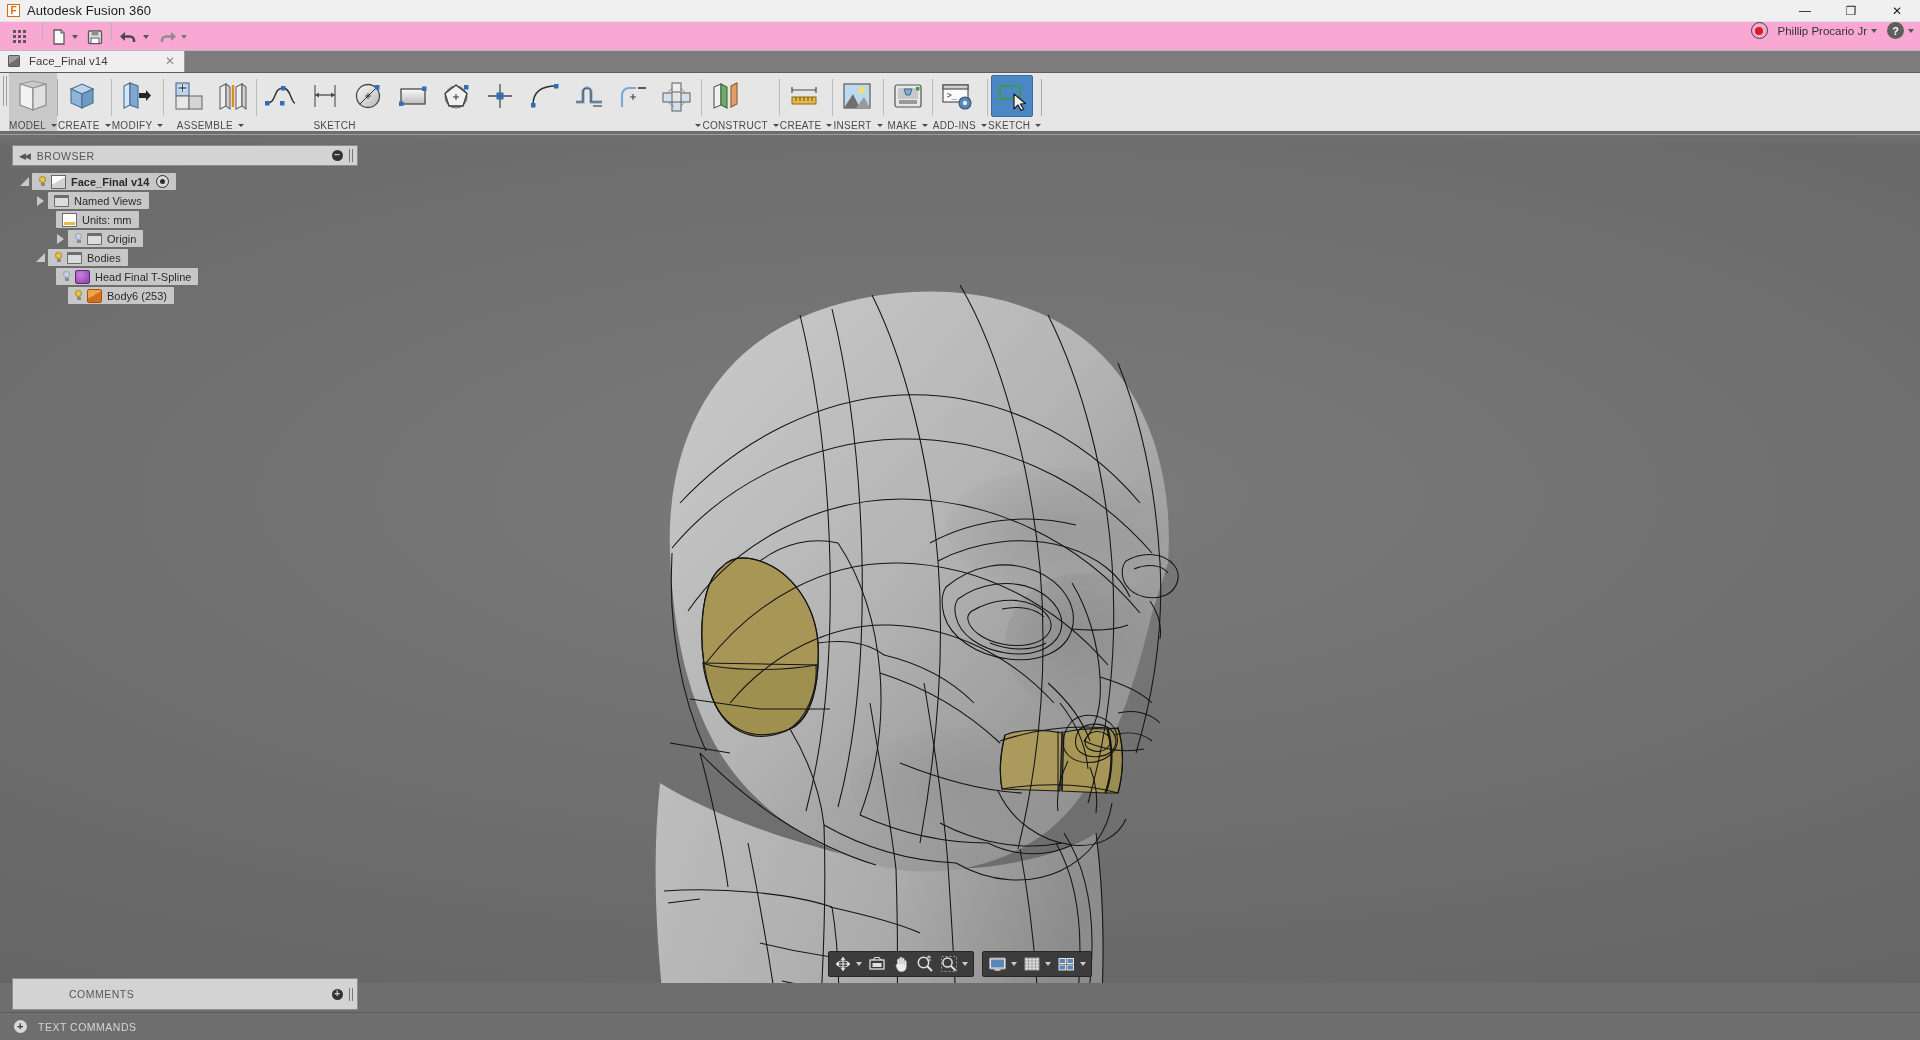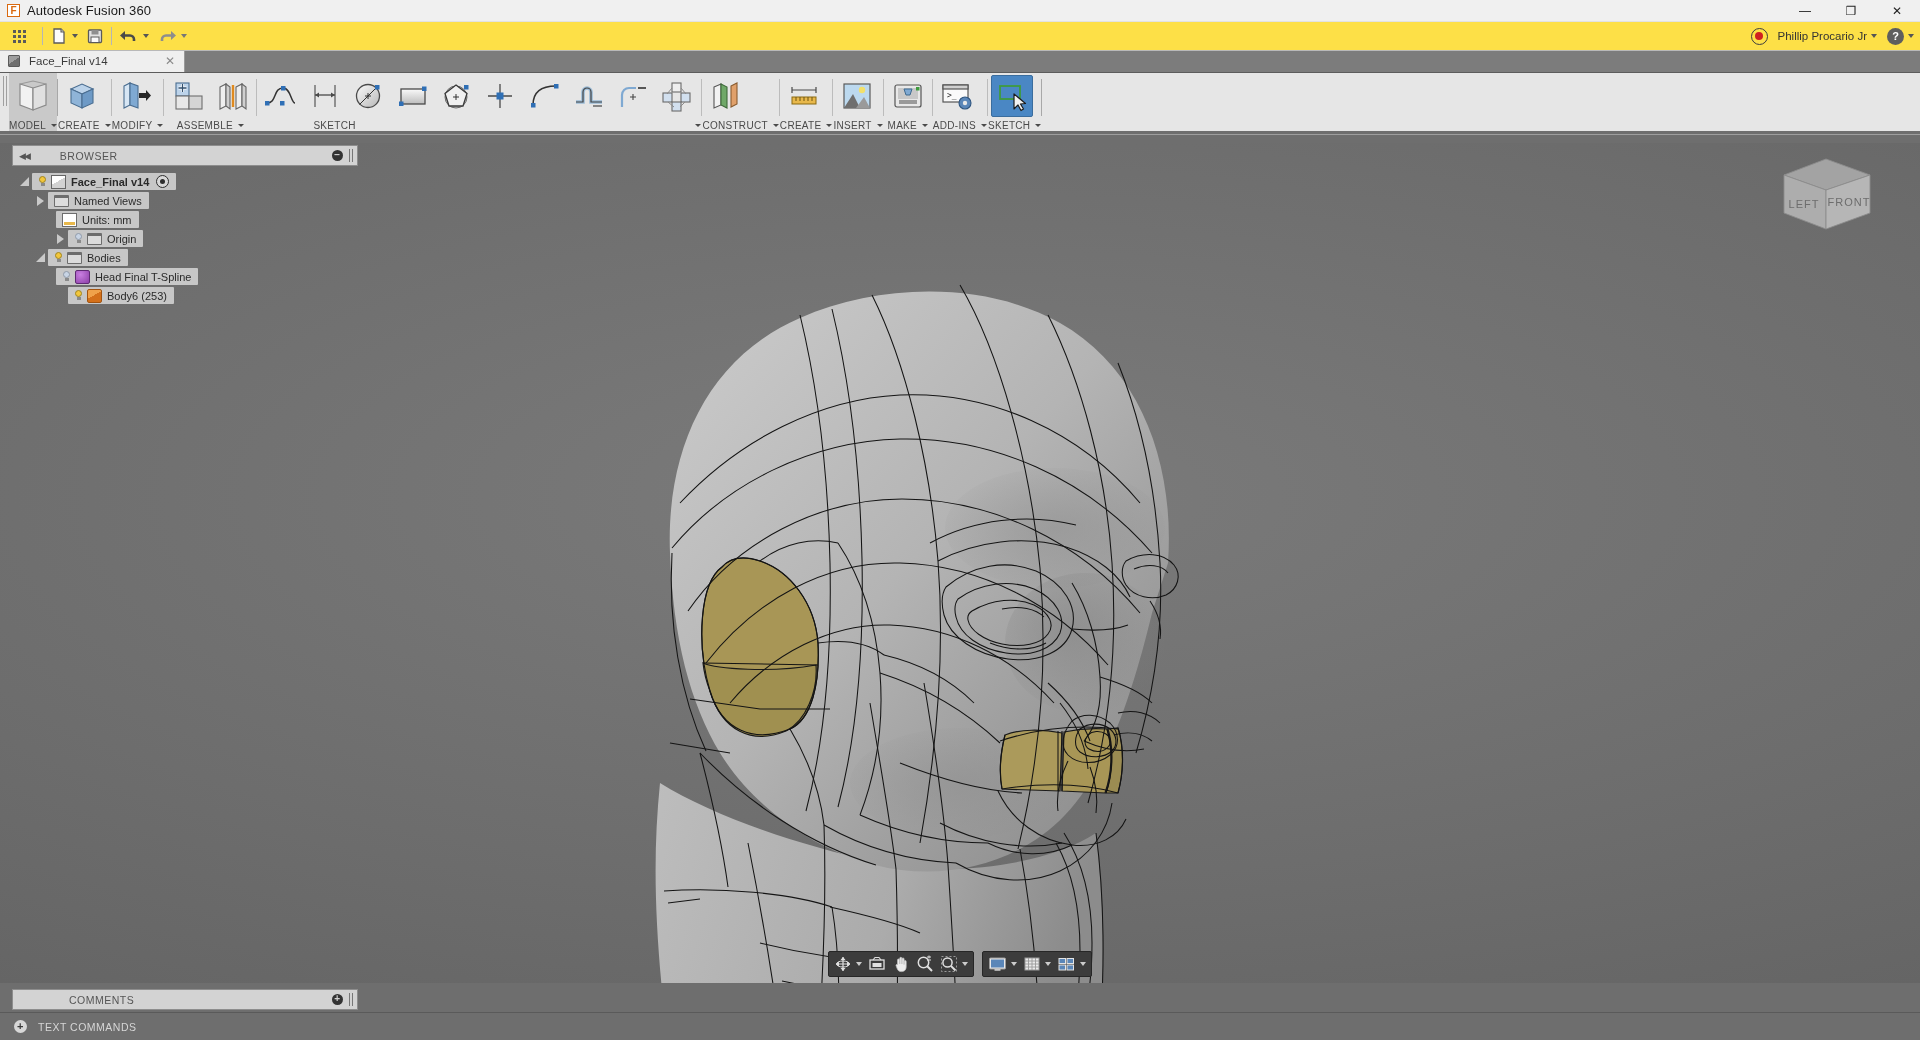--- a/index.html
+++ b/index.html
@@ -27,22 +27,22 @@
   }
   #app-title { font-size: 13px; color: #1a1a1a; letter-spacing: .1px; }
   #winbtns { position: absolute; right: 0; top: 0; display: flex; height: 22px; }
   .winbtn {
     width: 46px; height: 22px; display: flex; align-items: center; justify-content: center;
     font-size: 12px; color: #222;
   }
 
   
   #qab {
-    height: 29px; background: #fde047;
-    display: flex; align-items: center;
+    height: 29px; background: #f9a8d4;
+    display: flex; 
     border-bottom: 1px solid #b9b9b9;
     position: relative;
   }
   .qab-item { display: flex; align-items: center; height: 29px; padding: 0 4px; cursor: default; }
   #grid-icon { display: grid; grid-template-columns: repeat(3,3px); grid-gap: 2px; margin: 0 9px; }
   #grid-icon i { width: 3px; height: 3px; background: #5a5a5a; display: block; }
   .qab-sep { width: 1px; height: 18px; background: #b5b5b5; margin: 0 3px; }
   .caret { width: 0; height: 0; border-left: 3.5px solid transparent; border-right: 3.5px solid transparent;
            border-top: 4px solid #555; margin-left: 4px; }
   .caret.lt { border-top-color: #777; }
@@ -112,21 +112,21 @@
   
   #browser {
     position: absolute; left: 0; top: 145px; width: 358px;
   }
   #browser-hdr {
     height: 21px; margin: 0 0 0 12px; background: #d3d3d3;
     display: flex; align-items: center; padding: 0 4px 0 6px;
     border: 1px solid #8d8d8d;
     font-size: 10.5px; color: #555; letter-spacing: .5px;
   }
-  #browser-hdr .hdr-title { flex: 1; margin-left: 31px; }
+  #browser-hdr .hdr-title { flex: 1; margin-left: 8px; }
   .collapse-arrows { color: #555; font-size: 9px; letter-spacing: -2px; }
   .circle-min {
     width: 11px; height: 11px; border-radius: 50%; background: #333; color: #d3d3d3;
     font-size: 10px; line-height: 9px; text-align: center; font-weight: bold;
   }
   .grip-v { width: 4px; height: 13px; margin-left: 6px;
             background: repeating-linear-gradient(to right,#777 0 1px,transparent 1px 3px); }
 
   #tree { padding-top: 6px; font-size: 11px; }
   .node { display: flex; align-items: center; height: 19px; }
@@ -180,21 +180,21 @@
   }
   .nav-grp {
     background: #3c3c3c; border: 1px solid #262626; border-radius: 2px;
     display: flex; align-items: center; padding: 3px 2px; height: 26px;
   }
   .nav-btn { display:flex; align-items:center; padding: 0 3px; height: 20px; }
   .nav-btn .caret { border-top-color: #ccc; }
 
   
   #comments {
-    position: absolute; left: 12px; bottom: 30px; width: 346px; height: 21px;
+    position: absolute; left: 12px; bottom: 30px; width: 346px; height: 32px;
     background: #d3d3d3; border: 1px solid #8d8d8d;
     display: flex; align-items: center; padding: 0 4px 0 6px;
     font-size: 10.5px; color: #555; letter-spacing: .5px;
   }
   #comments .hdr-title { flex: 1; margin-left: 50px; }
   .circle-plus {
     width: 11px; height: 11px; border-radius: 50%; background: #333; color: #d3d3d3;
     font-size: 10px; line-height: 10px; text-align: center; font-weight: bold;
   }
   #textcmd {
@@ -731,32 +731,20 @@
       <path d="M1064 690 C 1082 718 1092 756 1092 800 C 1092 846 1084 882 1072 905"></path>
       <path d="M1096 690 C 1104 750 1106 830 1098 905"></path>
       <path d="M668 905 L 1098 905"></path>
       <path d="M668 884 C 700 896 740 904 760 906"></path>
 
       <path d="M700 610 C 712 656 722 700 728 744"></path>
       <path d="M832 764 C 838 800 840 850 838 898"></path>
     </g>
   </svg>
 
-  <div id="viewcube">
-    <svg width="130" height="95" viewBox="0 0 130 95">
-
-      <path d="M22 30 L64 14 L108 30 L64 45 Z" fill="#a3a3a3" stroke="#8c8c8c" stroke-width="0.9"></path>
-
-      <path d="M22 30 L64 45 L64 84 L22 68 Z" fill="#adadad" stroke="#8c8c8c" stroke-width="0.9"></path>
-
-      <path d="M64 45 L108 30 L108 68 L64 84 Z" fill="#b6b6b6" stroke="#8c8c8c" stroke-width="0.9"></path>
-      <text x="42" y="63" font-size="11" fill="#6d6d6d" text-anchor="middle" font-family="Liberation Sans, sans-serif" letter-spacing="1">LEFT</text>
-      <text x="87" y="61" font-size="11" fill="#6d6d6d" text-anchor="middle" font-family="Liberation Sans, sans-serif" letter-spacing="1">FRONT</text>
-    </svg>
-  </div>
 
   <div id="navbar">
     <div class="nav-grp">
       <div class="nav-btn">
         <svg width="18" height="18" viewBox="0 0 18 18">
           <path d="M9 2 V16 M2 9 H16" stroke="#e0e0e0" stroke-width="1.2"></path>
           <path d="M9 2 L6.5 5 H11.5 Z M9 16 L6.5 13 H11.5 Z" fill="#e0e0e0"></path>
           <path d="M2 9 L5 6.5 V11.5 Z M16 9 L13 6.5 V11.5 Z" fill="#e0e0e0"></path>
           <ellipse cx="9" cy="9" rx="6.4" ry="3" fill="none" stroke="#e0e0e0" stroke-width="1"></ellipse>
         </svg>

